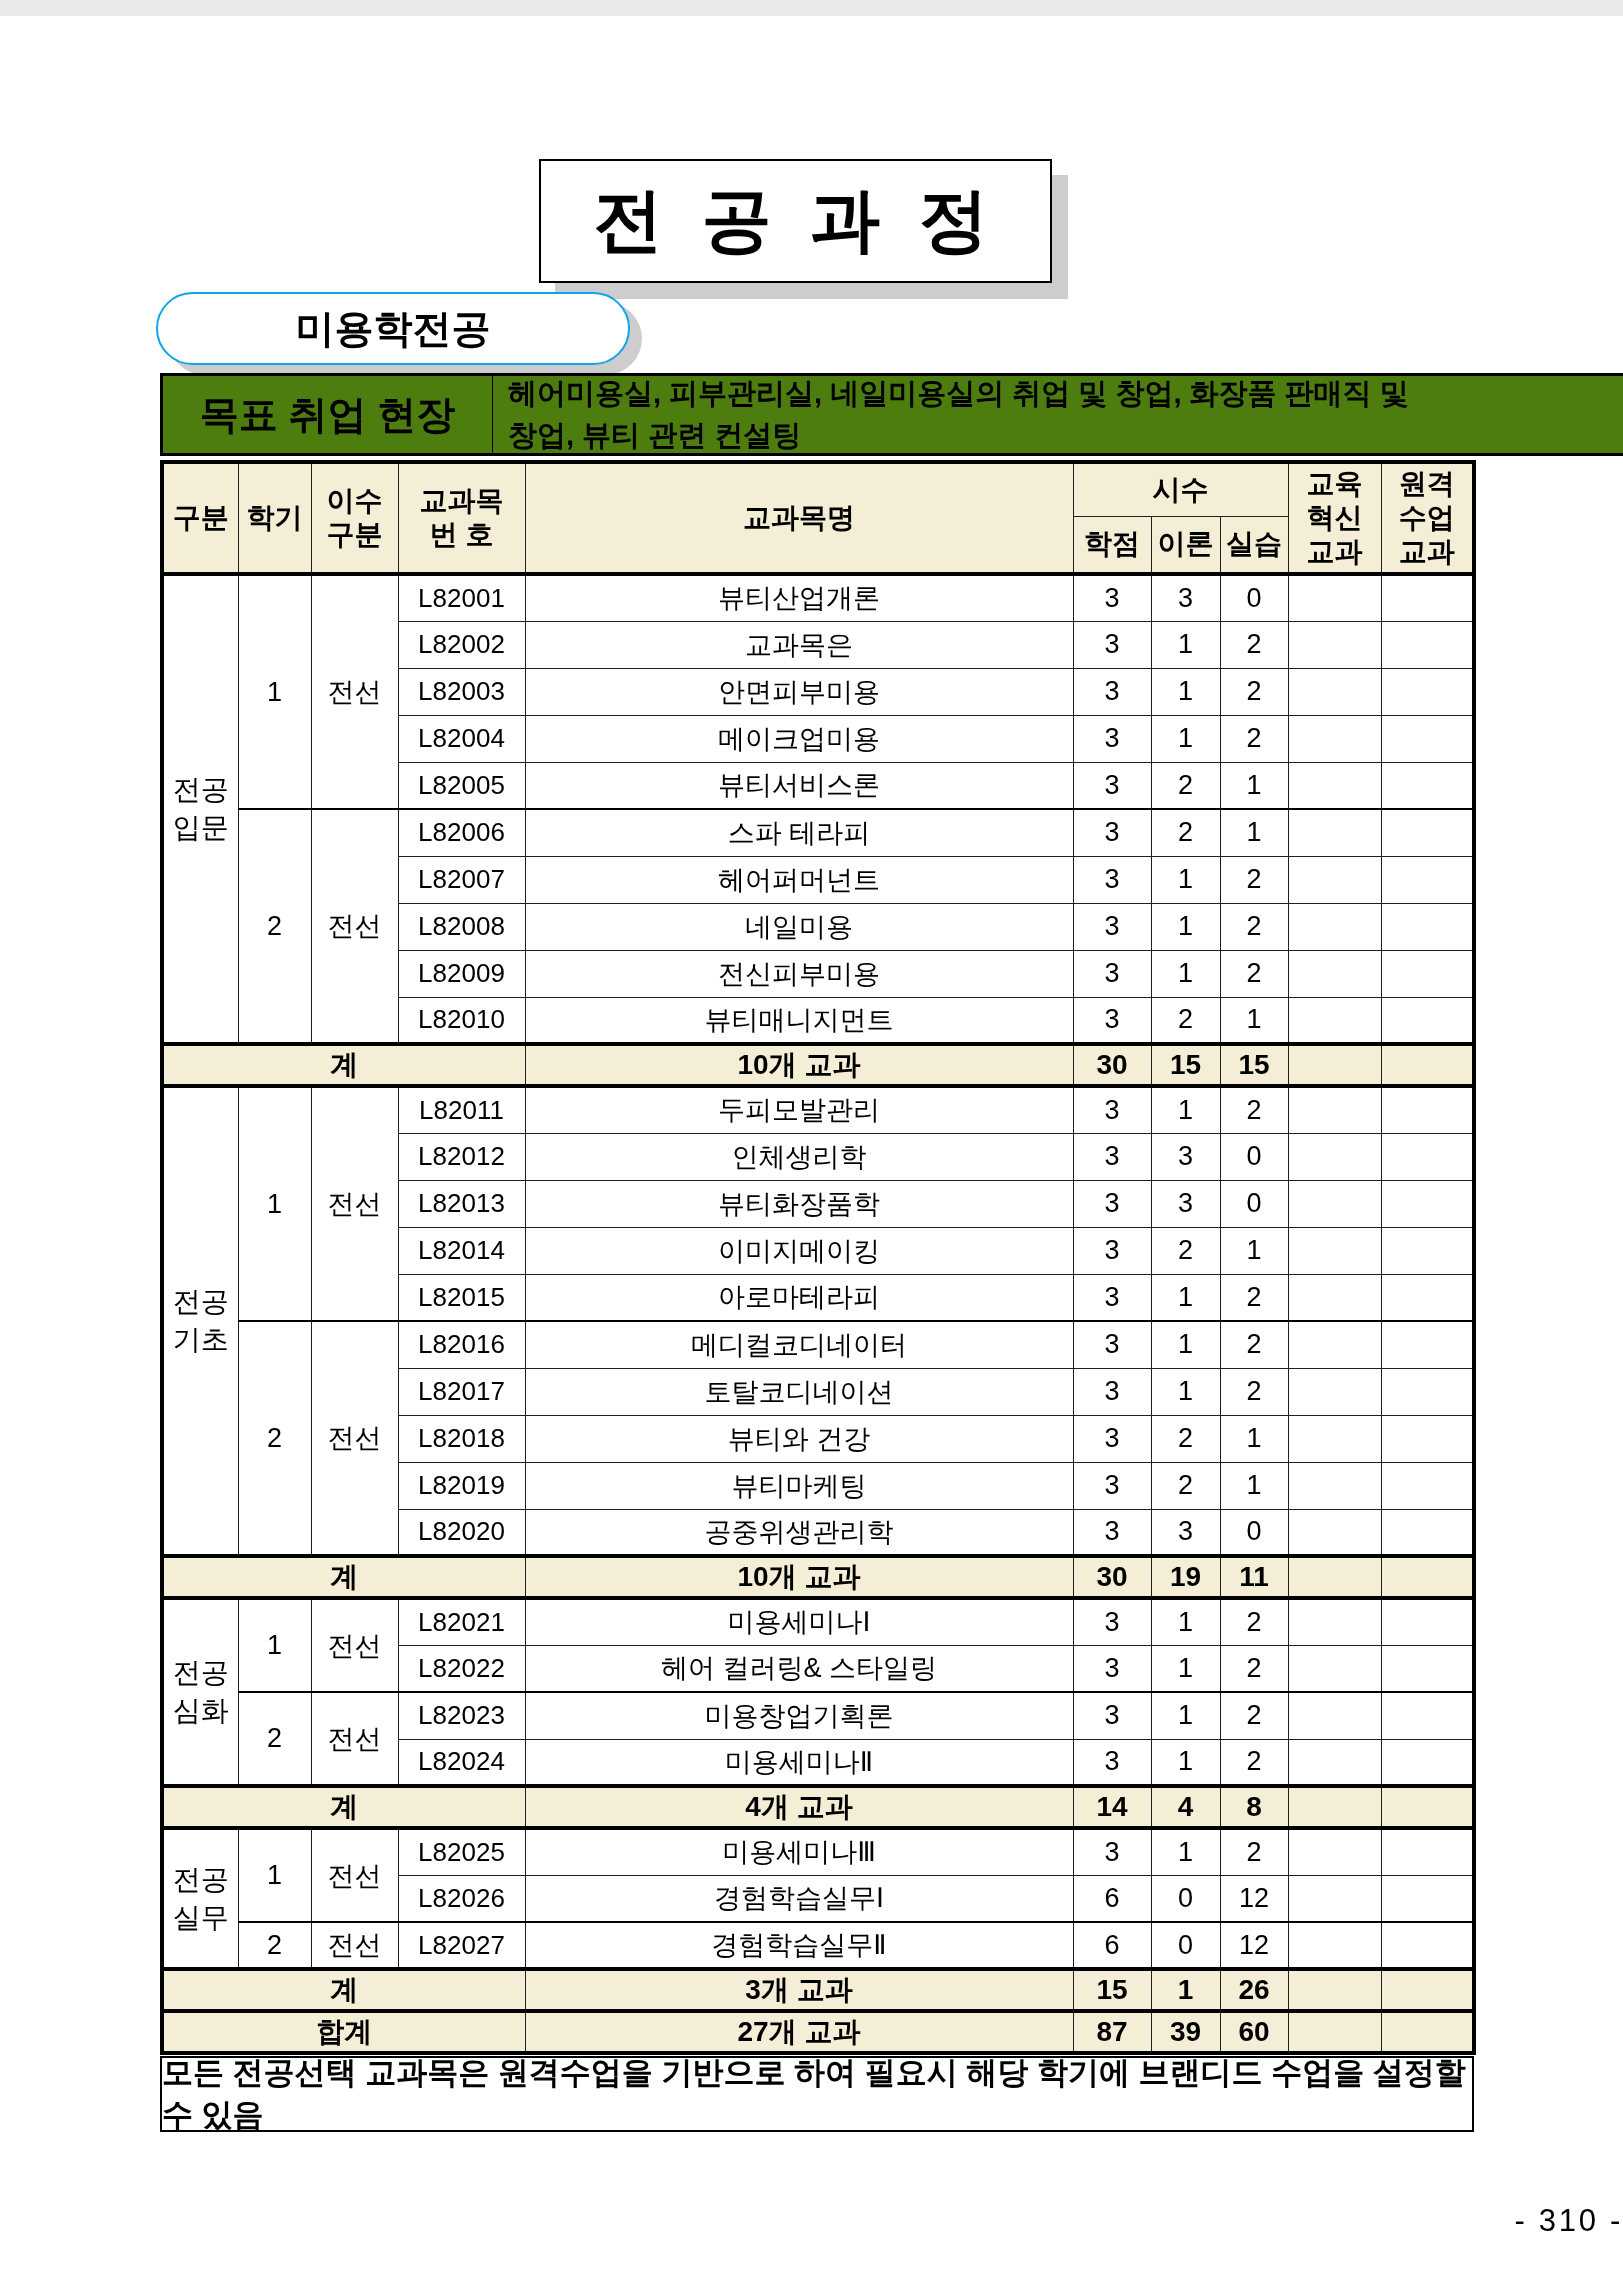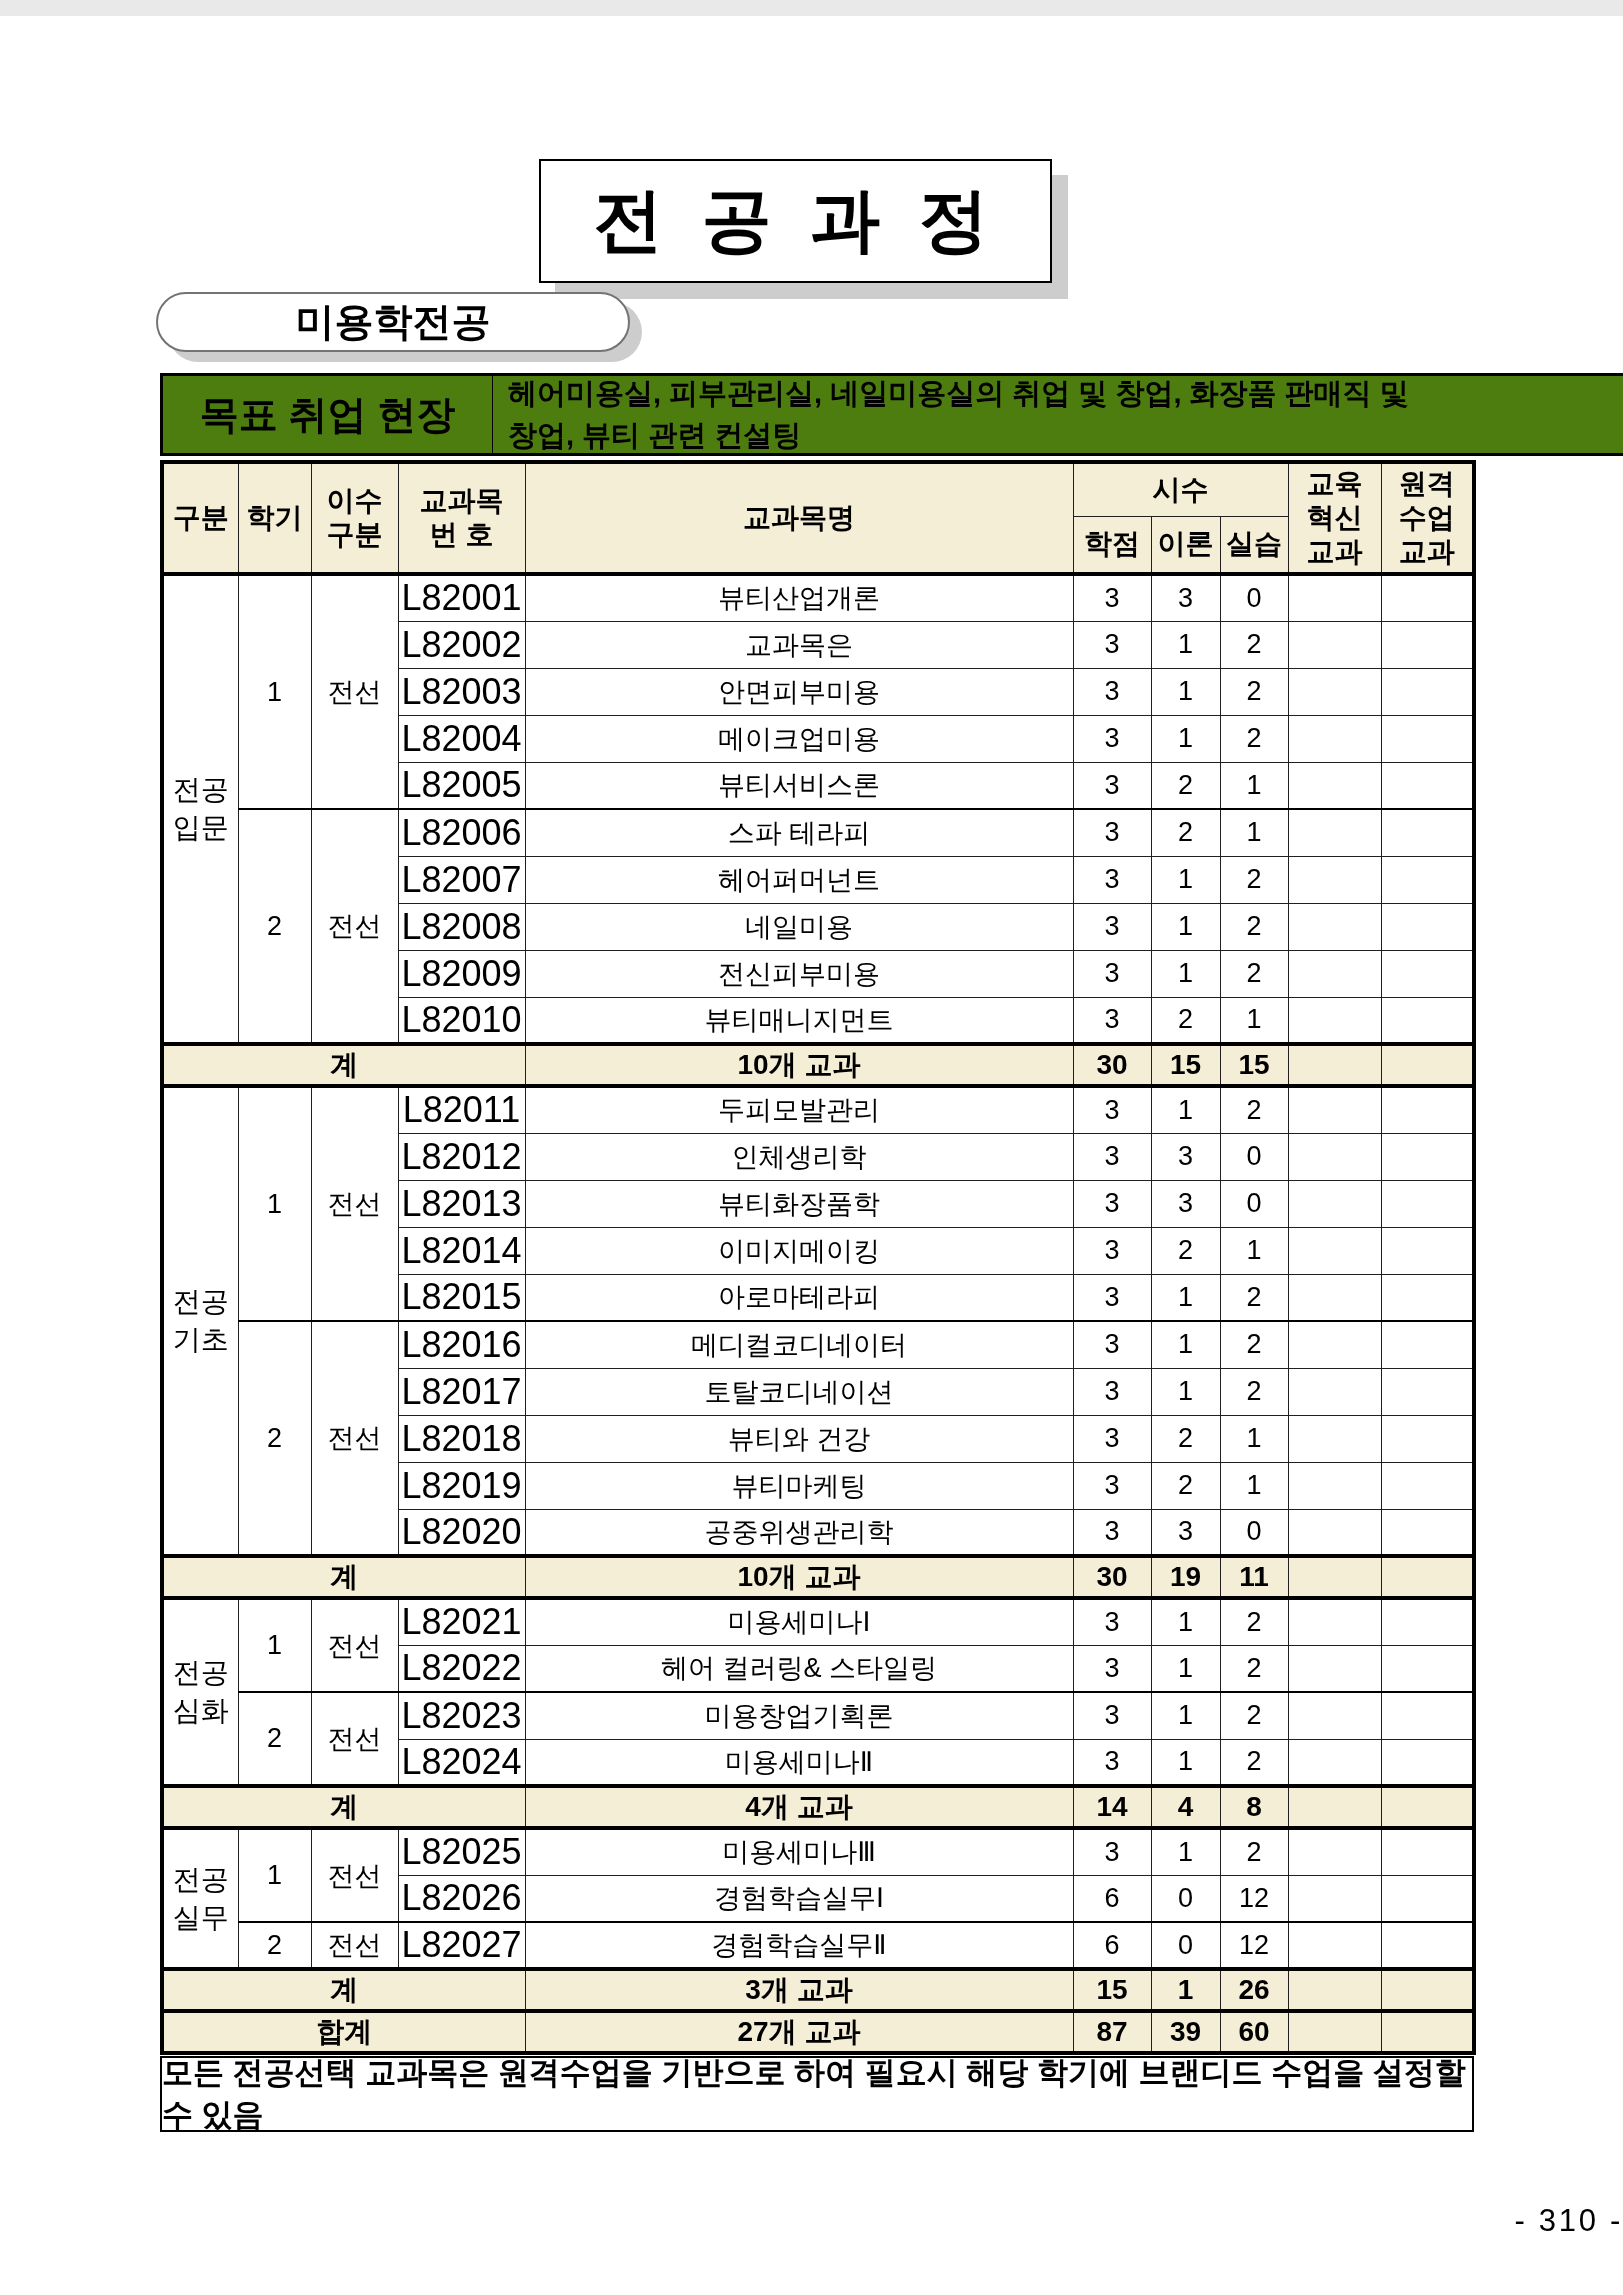--- a/index.html
+++ b/index.html
@@ -16,22 +16,22 @@
     box-shadow:16px 16px 0 #cdcdcd;
     display:flex; align-items:center; justify-content:center;
   }
   .title-box .title-text {
     font-size:70px; font-weight:900; letter-spacing:9.5px; color:#000;
     white-space:nowrap;
   }
 
   
   .major-badge {
-    position:absolute; left:156px; top:276px; width:474px; height:60px;
-    background:#fff; border:2px solid #737373; border-radius:39px;
+    position:absolute; left:156px; top:276px; width:474px; height:73px;
+    background:#fff; border:2px solid #0ea5e9; border-radius:39px;
     box-shadow:12px 10px 0 #cdcdcd;
     display:flex; align-items:center; justify-content:center;
   }
   .major-badge .badge-text { font-size:39px; font-weight:800; color:#000; }
 
   
   .target-box {
     position:absolute; left:160px; top:357px; width:1494px; height:83px;
     border:3.4px solid #000; background:#4d7c0f; display:flex; align-items:stretch;
   }
@@ -57,21 +57,21 @@
   }
   #curriculum thead th {
     background:#F5EED6; font-size:28px; font-weight:800;
     white-space:pre-line; line-height:1.22;
   }
   #curriculum thead tr.h1 th { height:54px; }
   #curriculum thead tr.h2 th { height:58px; }
   #curriculum thead { border-bottom:4px solid #000; }
 
   #curriculum tbody td { background:#fff; font-size:27px; height:47px; }
-  #curriculum tbody td.code { font-size:36px; }
+  #curriculum tbody td.code { font-size:26px; }
   #curriculum tbody td.cat { font-size:28px; white-space:pre-line; line-height:1.35; }
   #curriculum tbody tr.dotted td { border-top:1.4px dotted #7d7d7d; }
   #curriculum tbody tr.group-start td { border-top:2.7px solid #000; }
   #curriculum tbody tr.subtotal { border-top:4px solid #000; border-bottom:4px solid #000; }
   #curriculum tbody tr.subtotal td {
     background:#F5EED6; font-weight:800; font-size:28px; height:41px;
   }
 
   
   .note-box {

